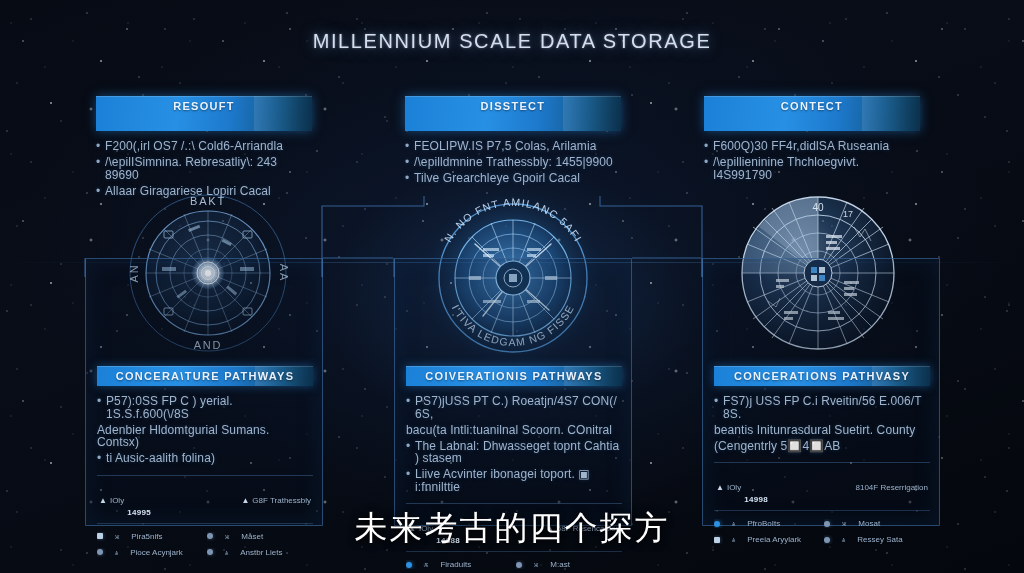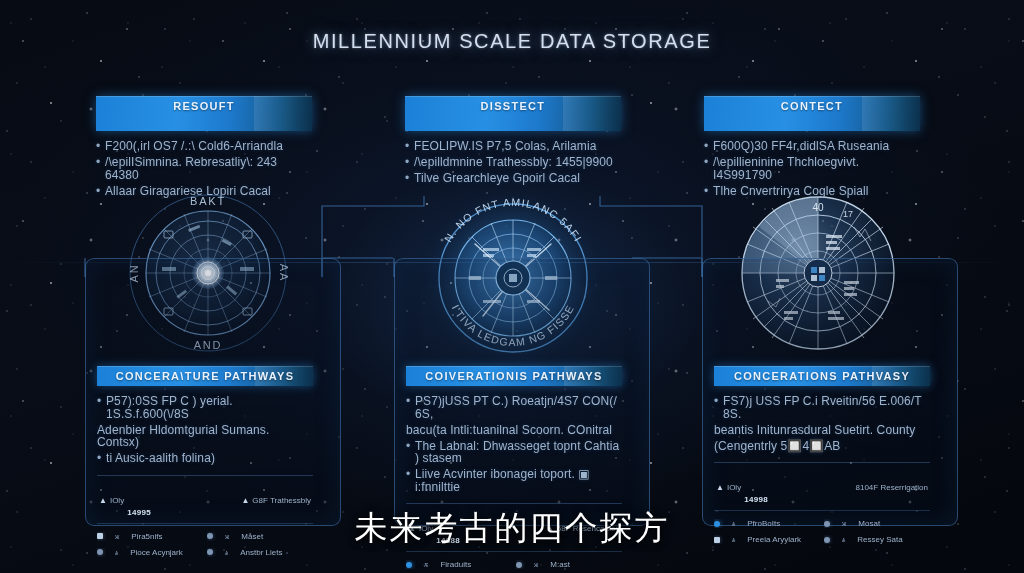--- a/index.html
+++ b/index.html
@@ -122,24 +122,24 @@
     left: 0; top: 0;
     color: #8fa8c4;
   }
   .bullet.cont { padding-left: 0; }
   .bullet.cont::before { content: ""; }
 
   
   .card {
     position: absolute;
     top: 258px;
-    width: 256px;
+    width: 238px;
     height: 268px;
     border: 1px solid rgba(70,125,190,0.55);
-    border-radius: 9px;
+    border-radius: 1px;
     background: linear-gradient(180deg, rgba(10,22,42,0.10) 0%, rgba(8,18,36,0.38) 55%, rgba(6,14,28,0.45) 100%);
     box-shadow: inset 0 0 24px rgba(20,55,100,0.25);
   }
   .card-0 { left: 85px; }
   .card-1 { left: 394px; }
   .card-2 { left: 702px; }
 
   .card-inner { position: absolute; left: 11px; top: 107px; width: 216px; }
 
   .card .bar { height: 20px; line-height: 20px; }
@@ -401,21 +401,21 @@
     <rect x="83" y="92" width="6" height="6" fill="#cfe0f2"></rect>
     <rect x="91" y="92" width="6" height="6" fill="#4a9ae0"></rect>
     <text x="90" y="28" text-anchor="middle" fill="#e8f2fc" font-size="10" font-family="Liberation Sans, sans-serif" opacity="0.9">40</text>
     <text x="120" y="34" text-anchor="middle" fill="#e8f2fc" font-size="9" font-family="Liberation Sans, sans-serif" opacity="0.85">17</text>
   </svg>
 
   <div class="column col-0">
     <div class="bar">RESOUFT</div>
     <div class="bullets">
       <div class="bullet">F200(,irl OS7 /.:\ Cold6-Arriandla</div>
-      <div class="bullet">/\epilISimnina. Rebresatliy\: 243 64380</div>
+      <div class="bullet">/\epilISimnina. Rebresatliy\: 243 89690</div>
       <div class="bullet">Allaar Giragariese Lopiri Cacal</div>
     </div>
   </div>
 
   <div class="card card-0">
     <div class="card-inner">
       <div class="bar">CONCERA\TURE PATHWAYS</div>
       <div class="bullets">
         <div class="bullet">P57):0SS FP C ) yerial. 1S.S.f.600(\/8S</div>
         <div class="bullet cont">Adenbier Hldomtgurial Sumans. Contsx)</div>
@@ -513,21 +513,20 @@
         </div>
       </div>
     </div>
   </div>
 
   <div class="column col-2">
     <div class="bar">CONTECT</div>
     <div class="bullets">
       <div class="bullet">F600Q)30 FF4r,didlSA Ruseania</div>
       <div class="bullet">/\epillieninine Thchloegvivt. I4S991790</div>
-      <div class="bullet">Tlhe Cnvertrirya Cogle Spiall</div>
     </div>
   </div>
 
   <div class="card card-2">
     <div class="card-inner">
       <div class="bar">CONCERATIONS PATHVASY</div>
       <div class="bullets">
         <div class="bullet">FS7)j USS FP C.i Rveitin/56 E.006/T 8S.</div>
         <div class="bullet cont">beantis Initunrasdural Suetirt. County</div>
         <div class="bullet cont">(Cengentrly 5🔲4🔲AB</div>

